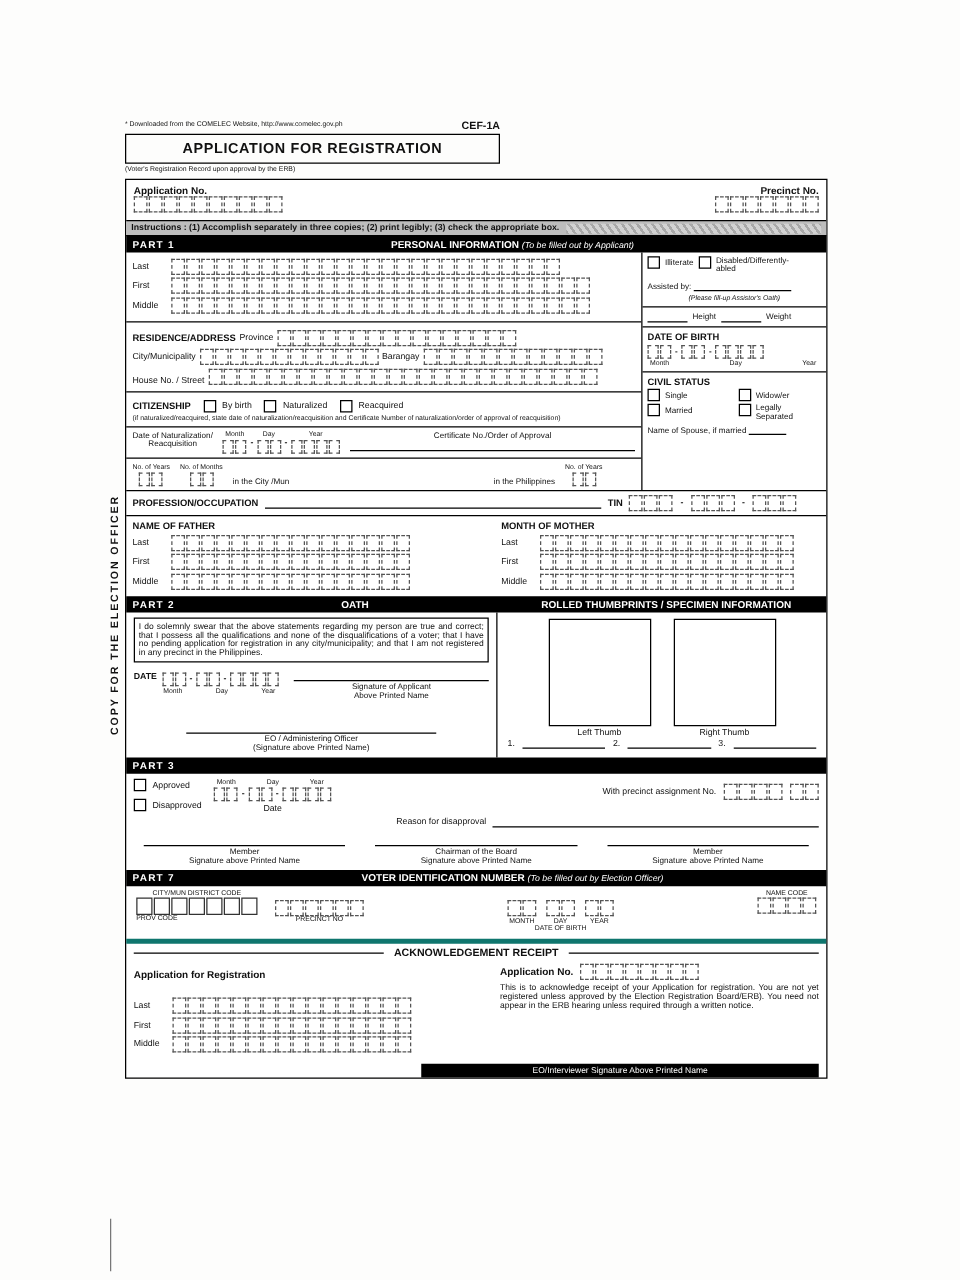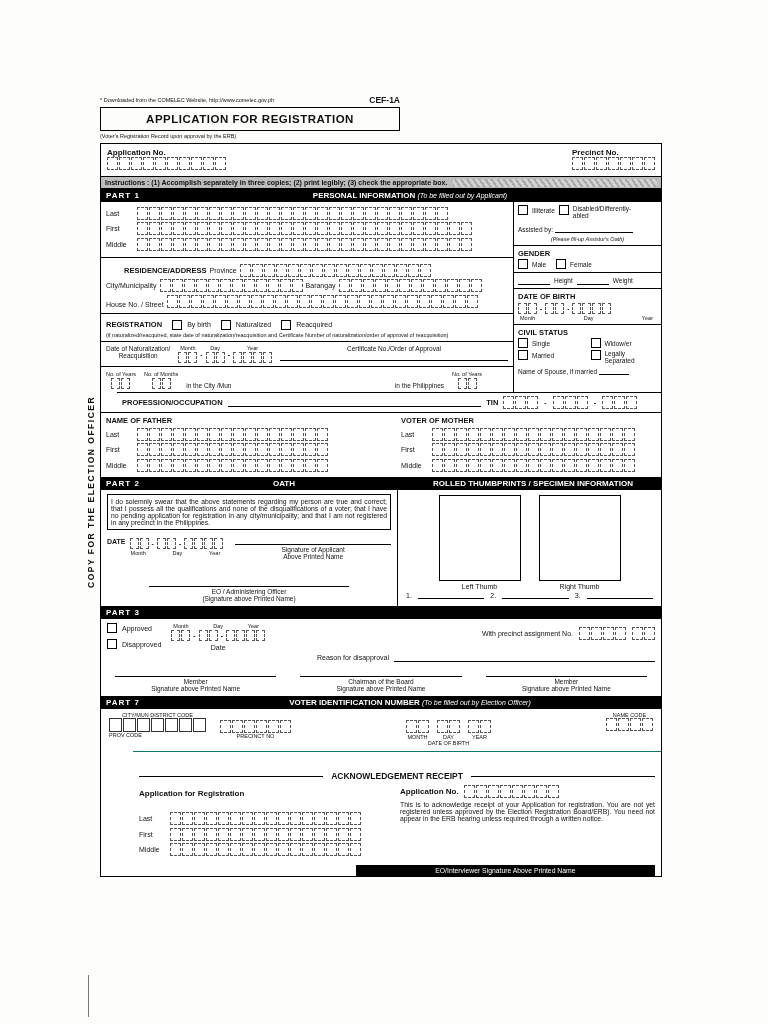--- a/index.html
+++ b/index.html
@@ -1,21 +1,21 @@
 <!DOCTYPE html>
 <html><head>
 <meta charset="utf-8">
 <style>
   * { margin:0; padding:0; box-sizing:border-box; }
   html,body { width:768px; height:1024px; background:#fdfdfc; font-family:"Liberation Sans",sans-serif; color:#111; position:relative; overflow:hidden; }
   .page { position:absolute; left:100px; top:95px; width:562px; font-size:7px; }
   .b { font-weight:bold; }
   .i { font-style:italic; }
   .c { text-align:center; }
-  .r { }
+  .r { text-align:right; }
   .tiny { font-size:5.5px; }
   .row { display:flex; align-items:center; }
   .grow { flex:1; }
   
   .boxes { display:inline-flex; gap:1px; vertical-align:middle; }
   .cbox { width:11px; height:13px; border:1px dashed #555; display:inline-block; background:#fff; }
   .sm .cbox { width:9px; height:11px; }
   .solid .cbox { border:1px solid #333; width:13px; height:14px; }
   .dash::before { content:"-"; font-weight:bold; padding:0 1px; }
   
@@ -202,21 +202,21 @@
                 <span class="cbox"></span>
                 <span class="cbox"></span>
                 <span class="cbox"></span>
                 <span class="cbox"></span>
               </span>
             </div>
         </div>
 
         <div class="sec">
           <div class="fieldrow">
-            <span class="b" style="font-size:7.5px;margin-left:18px;">RESIDENCE/ADDRESS</span>
+            <span class="b" style="font-size:7.5px;">RESIDENCE/ADDRESS</span>
             <span>Province</span>
             <span class="boxes">
                 <span class="cbox"></span>
                 <span class="cbox"></span>
                 <span class="cbox"></span>
                 <span class="cbox"></span>
                 <span class="cbox"></span>
                 <span class="cbox"></span>
                 <span class="cbox"></span>
                 <span class="cbox"></span>
@@ -290,21 +290,21 @@
                 <span class="cbox"></span>
                 <span class="cbox"></span>
                 <span class="cbox"></span>
                 <span class="cbox"></span>
               </span>
           </div>
         </div>
 
         <div class="sec">
           <div class="fieldrow" style="gap:10px;">
-            <span class="b" style="font-size:7.5px;">REGISTRATION</span>
+            <span class="b" style="font-size:7.5px;">CITIZENSHIP</span>
             <span class="row" style="gap:3px;">
                 <span class="chk"></span>
                 <span>By birth</span>
               </span>
             <span class="row" style="gap:3px;">
                 <span class="chk"></span>
                 <span>Naturalized</span>
               </span>
             <span class="row" style="gap:3px;">
                 <span class="chk"></span>
@@ -391,33 +391,20 @@
                 <span>Illiterate</span>
               </span>
             <span class="row" style="gap:2px; align-items:flex-start;">
                 <span class="chk"></span>
                 <span style="width:52px;">Disabled/Differently-abled</span>
               </span>
           </div>
           <div style="margin-top:5px;"><span>Assisted by:</span> <span class="line" style="width:78px;"></span></div>
           <div class="tiny c i" style="margin-top:3px;">(Please fill-up Assistor's Oath)</div>
         </div>
-        <div class="rbox">
-          <div class="b" style="font-size:7.5px;">GENDER</div>
-          <div class="row" style="gap:10px; margin-top:1px;">
-            <span class="row" style="gap:2px;">
-                <span class="chk"></span>
-                <span>Male</span>
-              </span>
-            <span class="row" style="gap:2px;">
-                <span class="chk"></span>
-                <span>Female</span>
-              </span>
-          </div>
-        </div>
         <div class="rbox row" style="gap:4px;">
           <span class="line" style="width:32px;"></span>
             <span>Height</span>
           <span class="line" style="width:32px;"></span>
             <span>Weight</span>
         </div>
         <div class="rbox">
           <div class="b" style="font-size:7.5px;">DATE OF BIRTH</div>
           <div class="row" style="gap:2px; margin-top:2px;">
             <span class="boxes sm">
@@ -463,21 +450,21 @@
             <span class="row grow" style="gap:2px; align-items:flex-start;">
                 <span class="chk"></span>
                 <span style="width:42px;">Legally Separated</span>
               </span>
           </div>
           <div style="margin-top:2px;"><span>Name of Spouse, if married</span> <span class="line" style="width:30px;"></span></div>
         </div>
       </div>
     </div>
 
-    <div class="sec row" style="gap:5px;margin-left:16px;">
+    <div class="sec row" style="gap:5px;">
       <span class="b" style="font-size:7.5px;">PROFESSION/OCCUPATION</span>
       <span class="line grow"></span>
       <span class="b" style="font-size:7.5px;">TIN</span>
       <span class="boxes">
           <span class="cbox"></span>
           <span class="cbox"></span>
           <span class="cbox"></span>
         </span>
       <span class="dash"></span>
       <span class="boxes">
@@ -555,21 +542,21 @@
               <span class="cbox"></span>
               <span class="cbox"></span>
               <span class="cbox"></span>
               <span class="cbox"></span>
               <span class="cbox"></span>
               <span class="cbox"></span>
             </span>
           </div>
       </div>
       <div style="width:255px; flex:none;">
-        <div class="b" style="font-size:7.5px;">VOTER OF MOTHER</div>
+        <div class="b" style="font-size:7.5px;">MONTH OF MOTHER</div>
         <div class="fieldrow">
             <span class="nlbl">Last</span>
             <span class="boxes">
               <span class="cbox"></span>
               <span class="cbox"></span>
               <span class="cbox"></span>
               <span class="cbox"></span>
               <span class="cbox"></span>
               <span class="cbox"></span>
               <span class="cbox"></span>
@@ -843,21 +830,21 @@
         <div class="tiny">NAME CODE</div>
         <span class="boxes">
             <span class="cbox"></span>
             <span class="cbox"></span>
             <span class="cbox"></span>
             <span class="cbox"></span>
           </span>
       </div>
     </div>
 
-    <div style="border-top:1px solid #0f766e; padding:19px 6px 0;margin-left:32px;">
+    <div style="border-top:4px solid #0f766e; padding:2px 6px 0;">
       <div class="row" style="gap:8px;">
         <span class="grow" style="border-top:1px solid #000; height:1px;"></span>
         <span class="b" style="font-size:8.5px;">ACKNOWLEDGEMENT RECEIPT</span>
         <span class="grow" style="border-top:1px solid #000; height:1px;"></span>
       </div>
       <div class="row" style="align-items:flex-start; gap:10px; margin-top:4px;">
         <div class="grow">
           <div class="b" style="font-size:8px; margin-top:4px;">Application for Registration</div>
           <div style="margin-top:14px;">
             <div class="fieldrow">

